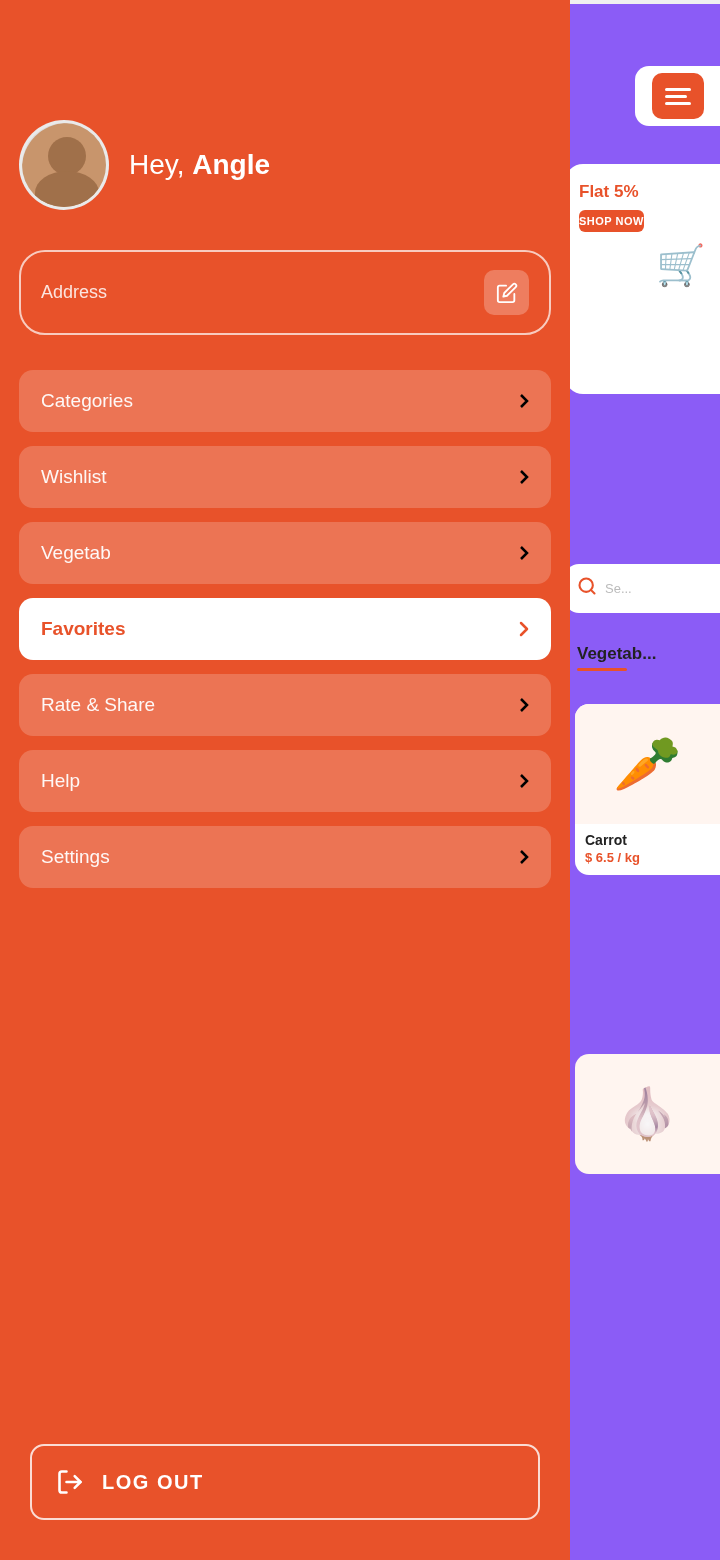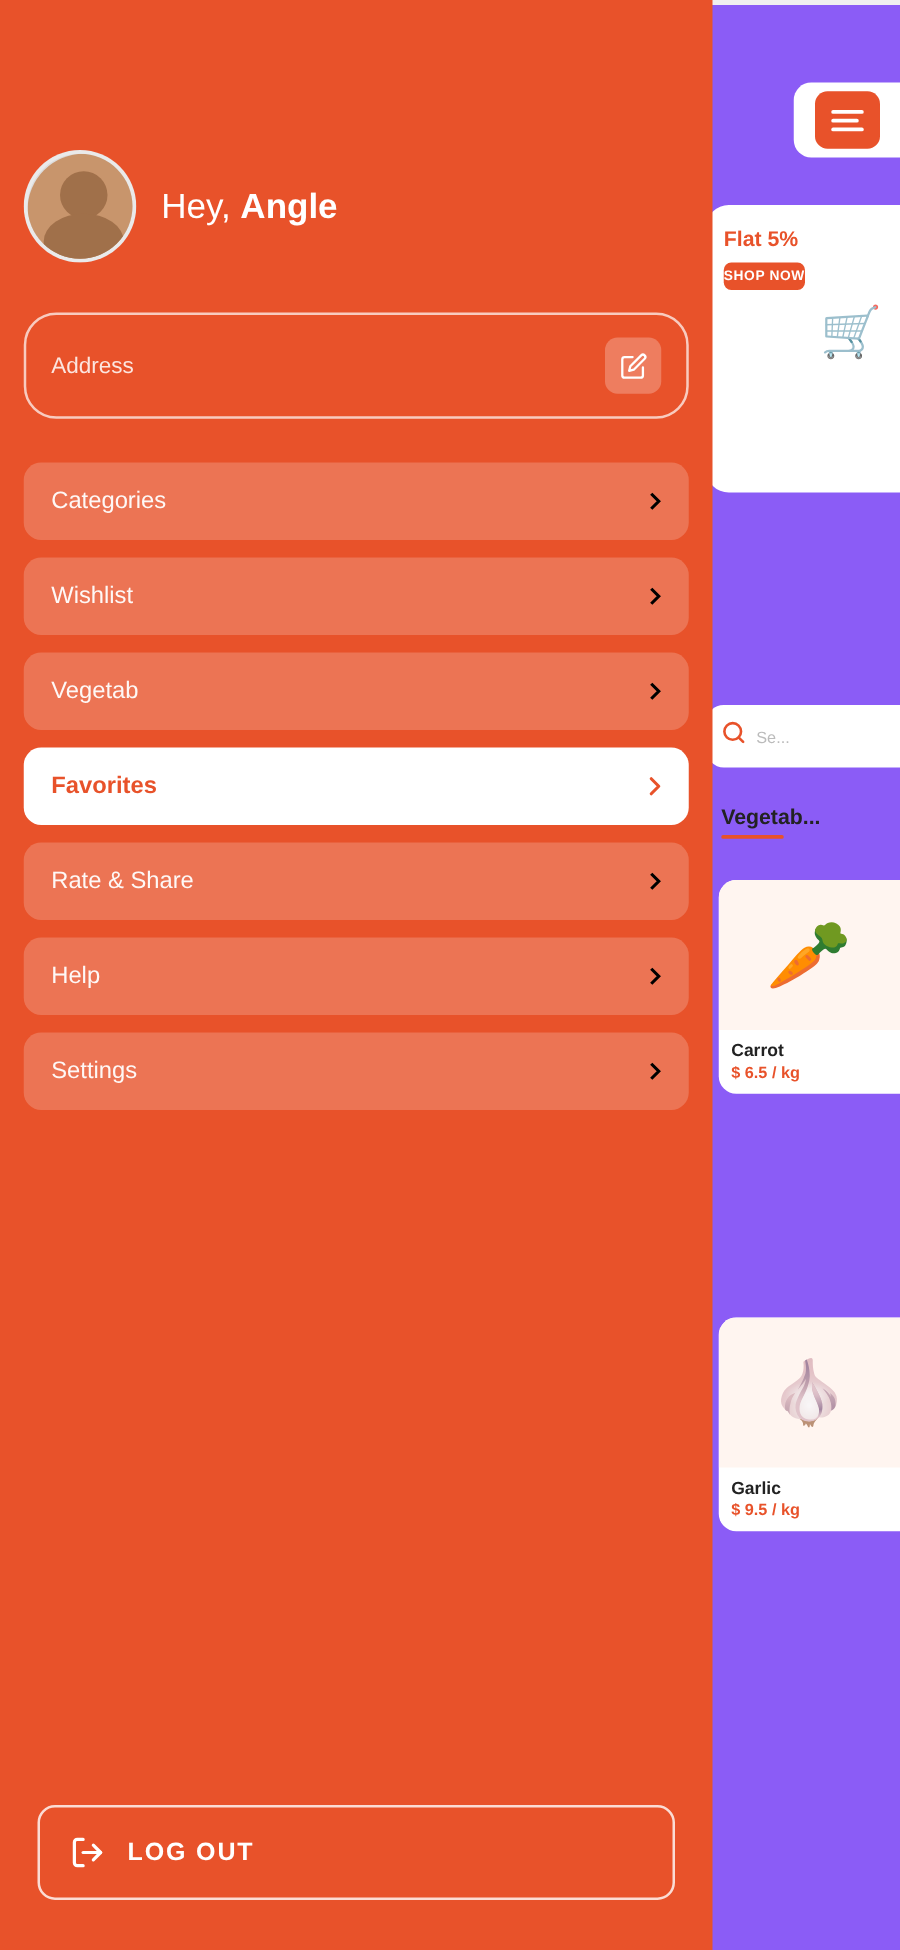--- a/index.html
+++ b/index.html
@@ -429,19 +429,15 @@
   <div style="position:absolute; right:0; top:700px; width:145px; background:white; border-radius:14px 0 0 14px; overflow:hidden; z-index:10;">
     <div style="width:100%; height:120px; display:flex; align-items:center; justify-content:center; background:#fff5f0; font-size:55px;">🥕</div>
     <div style="padding:8px 10px 10px;">
       <div class="product-name">Carrot</div>
       <div class="product-price">$ 6.5 / kg</div>
     </div>
   </div>
 
   <div style="position:absolute; right:0; top:1050px; width:145px; background:white; border-radius:14px 0 0 14px; overflow:hidden; z-index:10;">
     <div style="width:100%; height:120px; display:flex; align-items:center; justify-content:center; background:#fff5f0; font-size:50px;">🧄</div>
-    <div style="padding:8px 10px 10px;">
-      <div class="product-name">Garlic</div>
-      <div class="product-price">$ 9.5 / kg</div>
-    </div>
   </div>
 
 </div>
 
 </body></html>

